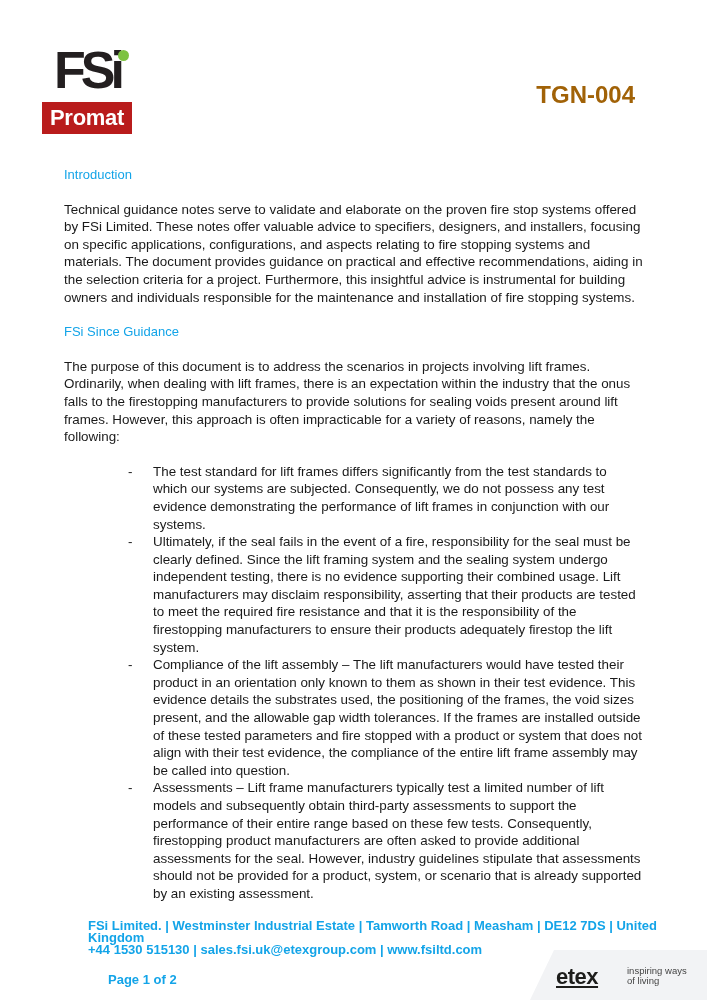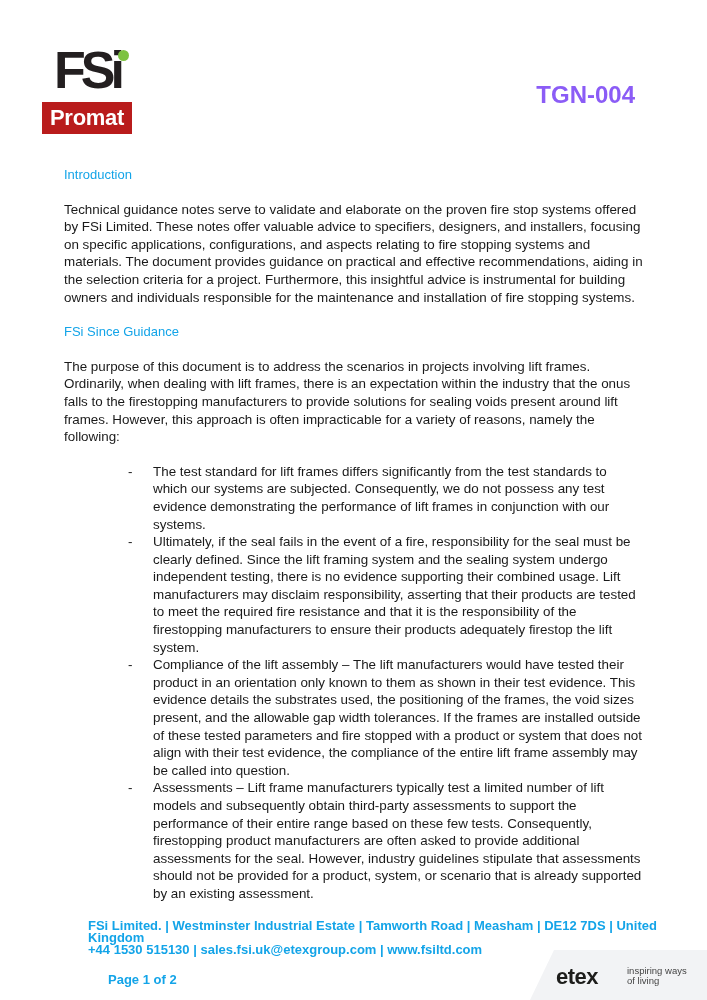--- a/index.html
+++ b/index.html
@@ -5,35 +5,35 @@
   html, body { margin:0; padding:0; background:#ffffff; }
   body { width:707px; height:1000px; position:relative; overflow:hidden;
          font-family:"Liberation Sans", "DejaVu Sans", sans-serif; color:#1a1a1a; }
   .logo { position:absolute; left:42px; top:48px; width:90px; }
   .logo-fsi { position:relative; height:50px; width:90px; }
   .fsi-text { position:absolute; left:12px; top:-6px; font-family:"Liberation Sans", sans-serif;
               font-weight:bold; font-size:52px; letter-spacing:-5px; color:#231f20; line-height:56px; }
   .fsi-dot { position:absolute; left:76px; top:2px; width:11px; height:11px; border-radius:50%; background:#7dc242; }
   .logo-promat { margin-top:4px; background:#b91c1c; color:#fff; font-weight:bold; font-size:22px;
                  text-align:center; height:32px; line-height:32px; width:90px; letter-spacing:-0.3px; }
-  .title-block { position:absolute; right:72px; top:80px; text-align:right; color:#8b5cf6; font-weight:bold; }
+  .title-block { position:absolute; right:72px; top:80px; text-align:right; color:#a16207; font-weight:bold; }
   .title-code { font-size:24px; line-height:30px; }
   .title-main { font-size:24px; line-height:30px; margin-top:4px; }
   .content { position:absolute; left:64px; top:166px; width:580px; font-size:13.4px; line-height:17.6px; }
   .section-head { color:#13a4e8; font-size:13px; margin:0 0 17px 0; }
   p.body { margin:0 0 17px 0; }
   ul.bullets { list-style:none; margin:0; padding:0 0 0 64px; }
   ul.bullets li { position:relative; padding-left:25px; }
   .dash { position:absolute; left:0; top:0; }
   .footer { position:absolute; left:88px; top:920px; color:#13a4e8; font-size:13px; line-height:12px; font-weight:bold; }
   .footer .page { margin-top:18px;margin-left:20px; }
   .etex-banner { position:absolute; left:530px; top:950px; width:177px; height:50px; }
   .etex-shape { position:absolute; left:0; top:0; width:177px; height:50px; background:#f2f3f5;
                 clip-path:polygon(24px 0, 177px 0, 177px 50px, 0 50px); }
-  .etex-word { position:absolute; left:26px; top:14px; font-size:22px; font-weight:bold; color:#1d1d1b; letter-spacing:-0.5px; }
+  .etex-word { position:absolute; left:26px; top:14px; font-size:22px; font-weight:bold; color:#1d1d1b; letter-spacing:-0.5px;text-decoration:underline; }
   .etex-tag { position:absolute; left:97px; top:16px; font-size:9.5px; line-height:10px; color:#444; }
 </style>
 </head>
 <body>
 
 <div class="logo">
   <div class="logo-fsi">
     <span class="fsi-text">FSi</span>
     <span class="fsi-dot"></span>
   </div>

